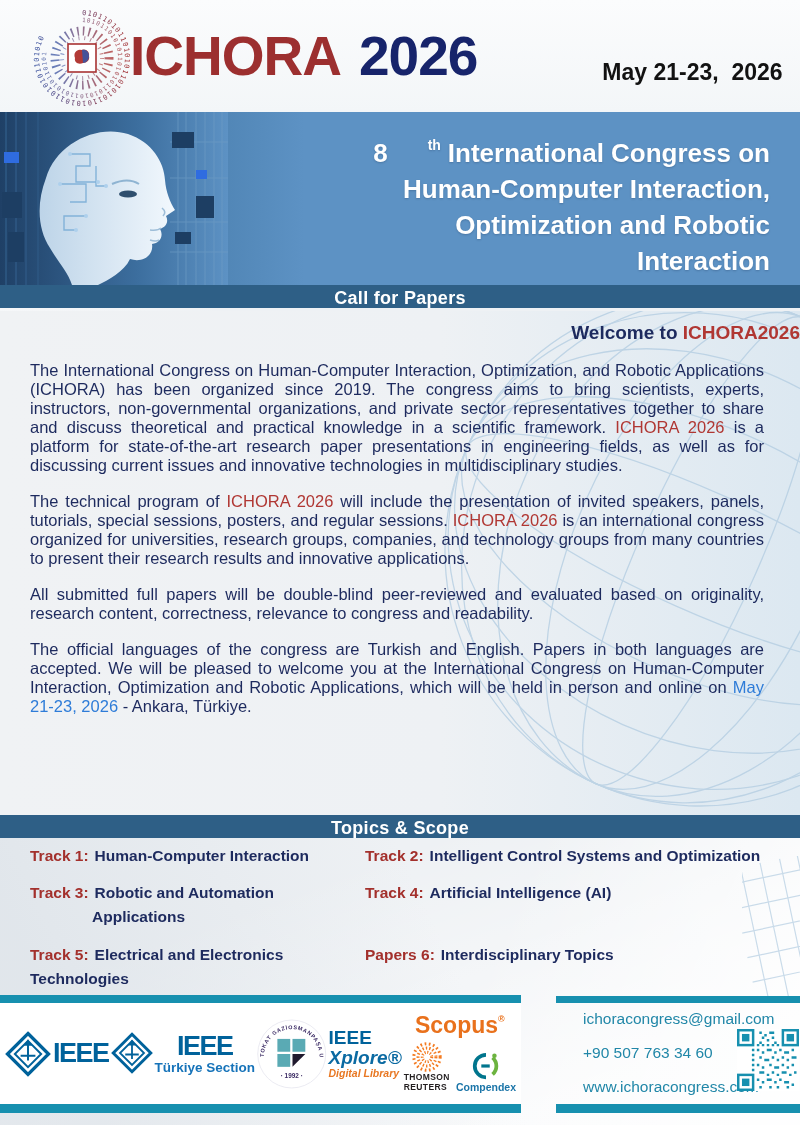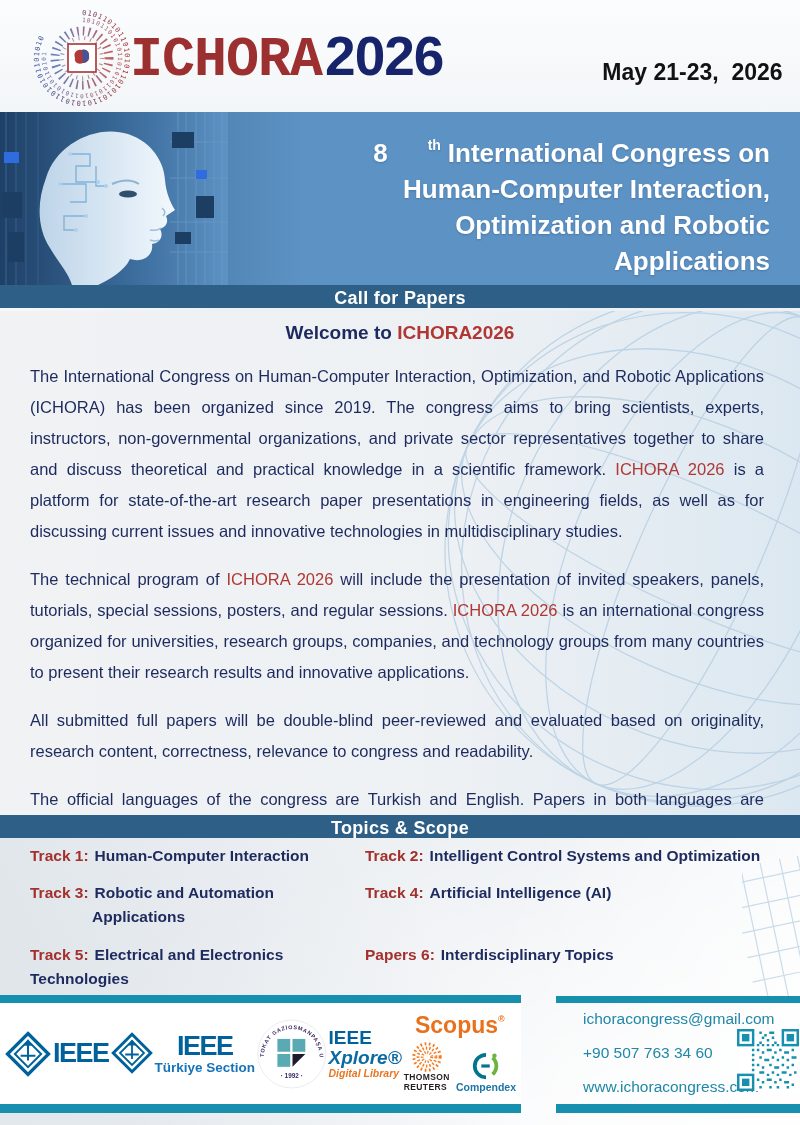--- a/index.html
+++ b/index.html
@@ -15,44 +15,44 @@
   .tint-tr{position:absolute;top:0;right:0;width:220px;height:130px;pointer-events:none;
     background:radial-gradient(120% 120% at 100% 0%,rgba(164,203,233,.65) 0%,rgba(164,203,233,0) 70%);}
   .grid-tr{position:absolute;top:36px;right:0;width:130px;height:78px;opacity:.75;}
   .grid-mr{position:absolute;top:856px;right:0;width:58px;height:140px;opacity:.7;}
   
   .header{position:absolute;top:0;left:0;right:0;height:112px;
     background:linear-gradient(180deg,#fbfcfd 0%,#f3f6f8 100%);}
   .logo{position:absolute;left:30px;top:6px;width:104px;height:104px;}
   .brand{position:absolute;left:130px;top:24px;font-size:55px;font-weight:bold;
     letter-spacing:-1px;white-space:nowrap;}
-  .brand .red{color:#9c2f2f;margin-right:3px;font-family:Liberation Mono, monospace;}
+  .brand .red{color:#9c2f2f;margin-right:18px;}
   .brand .navy{color:#17246b;}
   .dates{position:absolute;left:564px;top:27px;font-size:23px;line-height:30px;
     font-weight:bold;color:#121212;white-space:pre;}
   
   .banner{position:absolute;top:112px;left:0;right:0;height:173px;
     background:linear-gradient(90deg,#2c5480 0%,#4a7fae 22%,#5d92c4 38%,#5d92c4 100%);}
   .banner-art{position:absolute;left:0;top:0;width:228px;height:173px;}
   .banner-title{position:absolute;right:30px;top:15px;text-align:right;color:#fff;
     font-size:26px;font-weight:bold;line-height:36px;text-shadow:0 1px 2px rgba(20,40,70,.25);}
   .banner-title sup{font-size:14px;vertical-align:12px;padding-left:40px;}
   .banner-title .ml{margin-left:7px;}
   
   .bar{position:absolute;left:0;right:0;height:23px;background:#2e5f86;color:#fff;
     font-size:18px;font-weight:bold;text-align:center;line-height:26px;z-index:6;letter-spacing:.3px;}
   .bar.cfp{top:285px;}
   .bar.topics{top:815px;}
   
   .content{position:absolute;top:311px;left:0;right:0;height:504px;overflow:hidden;
     background:linear-gradient(90deg,#f0f2f4 0%,#eef1f4 55%,#dce8f1 100%);}
   .sphere{position:absolute;right:-70px;top:-20px;width:500px;height:560px;opacity:.8;}
-  .welcome{position:relative;margin-top:11px;text-align:center;font-size:19px;font-weight:bold;color:#1d2a5e;}
+  .welcome{position:relative;margin-top:11px;text-align:right;font-size:19px;font-weight:bold;color:#1d2a5e;}
   .welcome .r{color:#b03733;}
-  .para{position:relative;margin:17px 36px 0 30px;font-size:16.5px;line-height:31px;
+  .para{position:relative;margin:17px 36px 0 30px;font-size:16.5px;line-height:19px;
     text-align:justify;color:#1d2a5e;font-weight:500;}
   .r{color:#b03733;}
   .lk{color:#2e7cd8;}
   
   .tracks{position:absolute;top:841px;left:30px;width:760px;height:154px;padding-top:3px;
     box-sizing:border-box;display:grid;grid-template-columns:335px 425px;row-gap:9px;
     font-size:15.5px;line-height:24px;color:#1d2a5e;font-weight:bold;}
   .tcell .tl{color:#a3302c;margin-right:6px;}
   .tcell.nowrap{white-space:nowrap;}
   .tcell.hang{padding-left:62px;text-indent:-62px;}
@@ -182,21 +182,21 @@
           <circle cx="60" cy="72" r="2"></circle>
         <circle cx="86" cy="104" r="2"></circle>
           <circle cx="76" cy="118" r="2"></circle>
           <circle cx="106" cy="74" r="2"></circle>
       </g>
     </svg>
     <div class="banner-title">
       <div><span>8</span><sup>th</sup><span class="ml">International Congress on</span></div>
       <div>Human-Computer Interaction,</div>
       <div>Optimization and Robotic</div>
-      <div>Applications</div>
+      <div>Interaction</div>
     </div>
   </section>
 
   <div class="bar cfp">Call for Papers</div>
 
   <main class="content">
     <svg class="sphere" viewBox="0 0 500 560">
       <g fill="none" stroke="#b5cee2" stroke-width="1.3" transform="rotate(24 330 260)">
         <circle cx="330" cy="260" r="255"></circle>
         <ellipse cx="330" cy="260" rx="60" ry="255"></ellipse>

